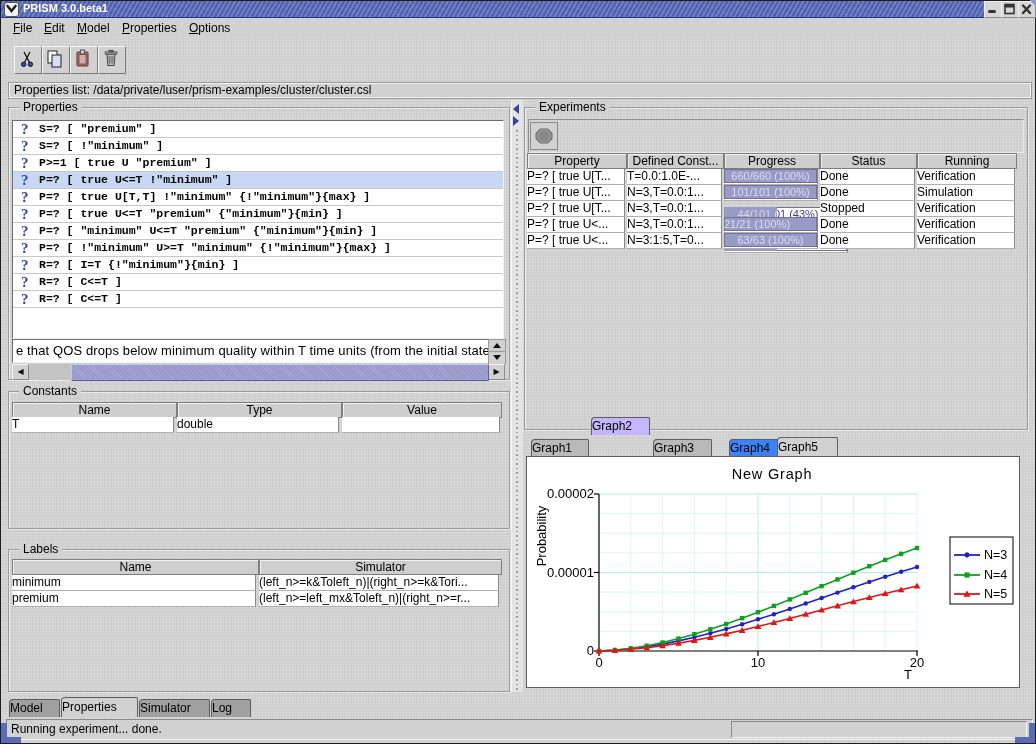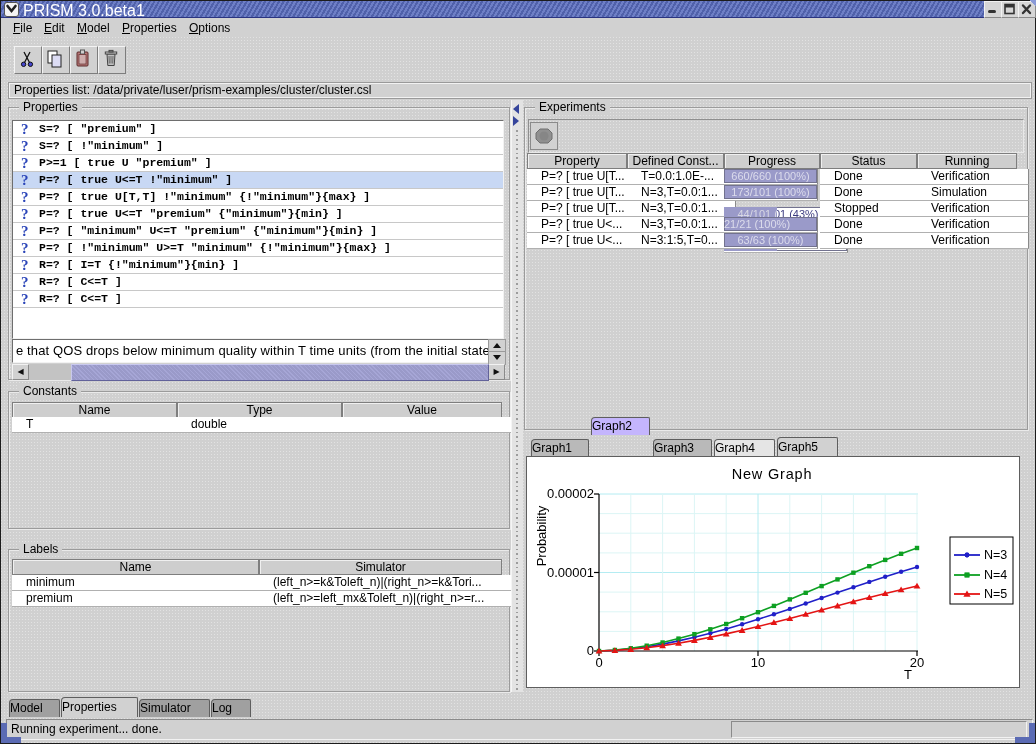--- a/index.html
+++ b/index.html
@@ -5,21 +5,21 @@
 body{width:1036px;height:744px;position:relative;background:#d0d0d0;overflow:hidden;
  background-image:radial-gradient(rgba(255,255,255,.38) 0.5px, rgba(0,0,0,0) 0.9px);background-size:3px 3px;
  font-family:"Liberation Sans",sans-serif;font-size:12px;color:#000;
  box-shadow:inset 0 0 0 1px #1c1c1c}
 .abs{position:absolute}
 
 #titlebar{left:1px;top:1px;width:1034px;height:16px;
  background:repeating-linear-gradient(120deg,#5061aa 0 2px,#6e7fc6 2px 4px);
  border-bottom:1px solid #2a3480}
 #titleicon{left:4px;top:2px;width:13px;height:13px;background:#f4f4f4;border-radius:3px;border:1px solid #555}
-#titletext{left:23px;top:2px;font-weight:normal;color:#fff;font-size:16px}
+#titletext{left:23px;top:2px;font-weight:bold;color:#fff;font-size:11px}
 .winbtn{top:1px;width:16px;height:15px;background:#d6d6d6;border:1px solid;border-color:#f2f2f2 #8a8a8a #8a8a8a #f2f2f2}
 
 #menubar{left:1px;top:18px;width:1034px;height:19px;background:#d1d1d1}
 .mi{position:absolute;top:3px}
 .mi u{text-decoration:underline}
 
 .tbtn{top:46px;width:26px;height:26px;border:1px solid;border-color:#f4f4f4 #7d7d7d #7d7d7d #f4f4f4;background:#d1d1d1}
 
 #propbar{left:9px;top:83px;width:1016px;height:13px;background:#d1d1d1;
  border:1px solid #f2f2f2;outline:1px solid #9a9a9a;line-height:13px;padding-left:4px}
@@ -32,21 +32,21 @@
 .prow{position:relative;height:16px;border-bottom:1px solid #c8c8c8;background:#fff;
  font-family:"Liberation Mono",monospace;font-size:11.5px;font-weight:bold;
  line-height:16px;white-space:pre;overflow:hidden}
 .prow .qm{position:absolute;left:8px;top:0px;color:#2a44b8;font-size:15px;font-weight:bold;font-family:"Liberation Serif",serif}
 .prow .pt{position:absolute;left:26px;top:0}
 .prow.sel{background:#c8d8f4}
 
 .th{position:absolute;background:#cecece;border:1px solid #7e7e7e;box-shadow:inset 1px 1px 0 #f0f0f0;
  text-align:center;line-height:14px;font-size:12px}
 .td{position:absolute;background:#fff;border-right:1px solid #8a8a8a;border-bottom:1px solid #b0b0b0;
- line-height:15px;font-size:12px;padding-left:14px;white-space:nowrap;overflow:hidden}
+ line-height:15px;font-size:12px;padding-left:0;white-space:nowrap;overflow:hidden}
 
 .sbarrow{position:absolute;width:15px;height:14px;background:#d1d1d1;border:1px solid;border-color:#f2f2f2 #8a8a8a #8a8a8a #f2f2f2;text-align:center;line-height:14px;font-size:8px;color:#111}
 
 .tab{position:absolute;height:17px;border:1px solid #5e5e5e;border-bottom:none;border-radius:4px 2px 0 0;
  font-size:12px;line-height:17px;background:#a8a8a8}
 .tab.on{background:#d1d1d1;line-height:19px}
 .arrowup{width:0;height:0;border-left:4px solid transparent;border-right:4px solid transparent;border-bottom:5px solid #111}
 .arrowdn{width:0;height:0;border-left:4px solid transparent;border-right:4px solid transparent;border-top:5px solid #111}
 </style></head>
 <body>
@@ -173,21 +173,21 @@
     <div class="td" style="left:527px;top:169px;width:97px;height:15px">P=? [ true U[T...</div>
     <div class="td" style="left:627px;top:169px;width:94px;height:15px">T=0.0:1.0E-...</div>
     <div class="td" style="left:724px;top:169px;width:93px;height:15px;padding:0">
       <div style="position:absolute;left:0;top:0;right:0;bottom:1px;background:#9a9ac9;color:#dcdcec;text-align:center;line-height:14px;font-size:11px;box-shadow:inset 0 0 0 1px #72728f">660/660 (100%)</div>
     </div>
     <div class="td" style="left:820px;top:169px;width:94px;height:15px">Done</div>
     <div class="td" style="left:917px;top:169px;width:97px;height:15px">Verification</div>
     <div class="td" style="left:527px;top:185px;width:97px;height:15px">P=? [ true U[T...</div>
     <div class="td" style="left:627px;top:185px;width:94px;height:15px">N=3,T=0.0:1...</div>
     <div class="td" style="left:724px;top:185px;width:93px;height:15px;padding:0">
-      <div style="position:absolute;left:0;top:0;right:0;bottom:1px;background:#9a9ac9;color:#dcdcec;text-align:center;line-height:14px;font-size:11px;box-shadow:inset 0 0 0 1px #72728f">173/101 (100%)</div>
+      <div style="position:absolute;left:0;top:0;right:0;bottom:1px;background:#9a9ac9;color:#dcdcec;text-align:center;line-height:14px;font-size:11px;box-shadow:inset 0 0 0 1px #72728f">101/101 (100%)</div>
     </div>
     <div class="td" style="left:820px;top:185px;width:94px;height:15px">Done</div>
     <div class="td" style="left:917px;top:185px;width:97px;height:15px">Simulation</div>
     <div class="td" style="left:527px;top:201px;width:97px;height:15px">P=? [ true U[T...</div>
     <div class="td" style="left:627px;top:201px;width:94px;height:15px">N=3,T=0.0:1...</div>
     <div class="td" style="left:724px;top:207px;width:93px;height:15px;padding:15px">
       <div style="position:absolute;left:0;top:0;right:0;bottom:1px;background:#fff;color:#3c3c80;text-align:center;line-height:14px;font-size:11px;box-shadow:inset 0 0 0 1px #72728f">44/101 (43%)<div style="position:absolute;left:0;top:0;bottom:0;width:43%;background:#9a9ac9;overflow:hidden;color:#d8d8e4">
           <div style="width:93px;text-align:center;line-height:14px">44/101 (43%)</div>
         </div></div>
     </div>
@@ -205,21 +205,21 @@
     <div class="td" style="left:724px;top:233px;width:93px;height:15px;padding:0">
       <div style="position:absolute;left:0;top:0;right:0;bottom:1px;background:#9a9ac9;color:#dcdcec;text-align:center;line-height:14px;font-size:11px;box-shadow:inset 0 0 0 1px #72728f">63/63 (100%)</div>
     </div>
     <div class="td" style="left:820px;top:233px;width:94px;height:15px">Done</div>
     <div class="td" style="left:917px;top:233px;width:97px;height:15px">Verification</div>
   </div>
 
 <div class="tab" style="left:531px;top:439px;width:56px;background:#b9b9b9">Graph1</div>
 <div class="tab" style="left:591px;top:417px;width:57px;background:#c4b5fd">Graph2</div>
 <div class="tab" style="left:653px;top:439px;width:57px;background:#b9b9b9">Graph3</div>
-<div class="tab" style="left:714px;top:439px;width:59px;background:#e5e5e5">Graph4</div>
+<div class="tab" style="left:729px;top:439px;width:59px;background:#3b82f6">Graph4</div>
 <div class="tab on" style="left:777px;top:437px;width:59px;height:19px">Graph5</div>
 <div class="abs" style="left:526px;top:456px;width:492px;height:230px;border:1px solid #5e5e5e;background:#fff"></div>
 <svg width="488" height="225" style="position:absolute;left:528px;top:457px;background:#fff">
 <line x1="71" y1="174.4" x2="390" y2="174.4" stroke="#dcf5f5" stroke-width="1"></line>
 <line x1="71" y1="154.8" x2="390" y2="154.8" stroke="#dcf5f5" stroke-width="1"></line>
 <line x1="71" y1="135.1" x2="390" y2="135.1" stroke="#dcf5f5" stroke-width="1"></line>
 <line x1="71" y1="115.5" x2="390" y2="115.5" stroke="#b4ecf2" stroke-width="1"></line>
 <line x1="71" y1="95.9" x2="390" y2="95.9" stroke="#dcf5f5" stroke-width="1"></line>
 <line x1="71" y1="76.2" x2="390" y2="76.2" stroke="#dcf5f5" stroke-width="1"></line>
 <line x1="71" y1="56.6" x2="390" y2="56.6" stroke="#dcf5f5" stroke-width="1"></line>

